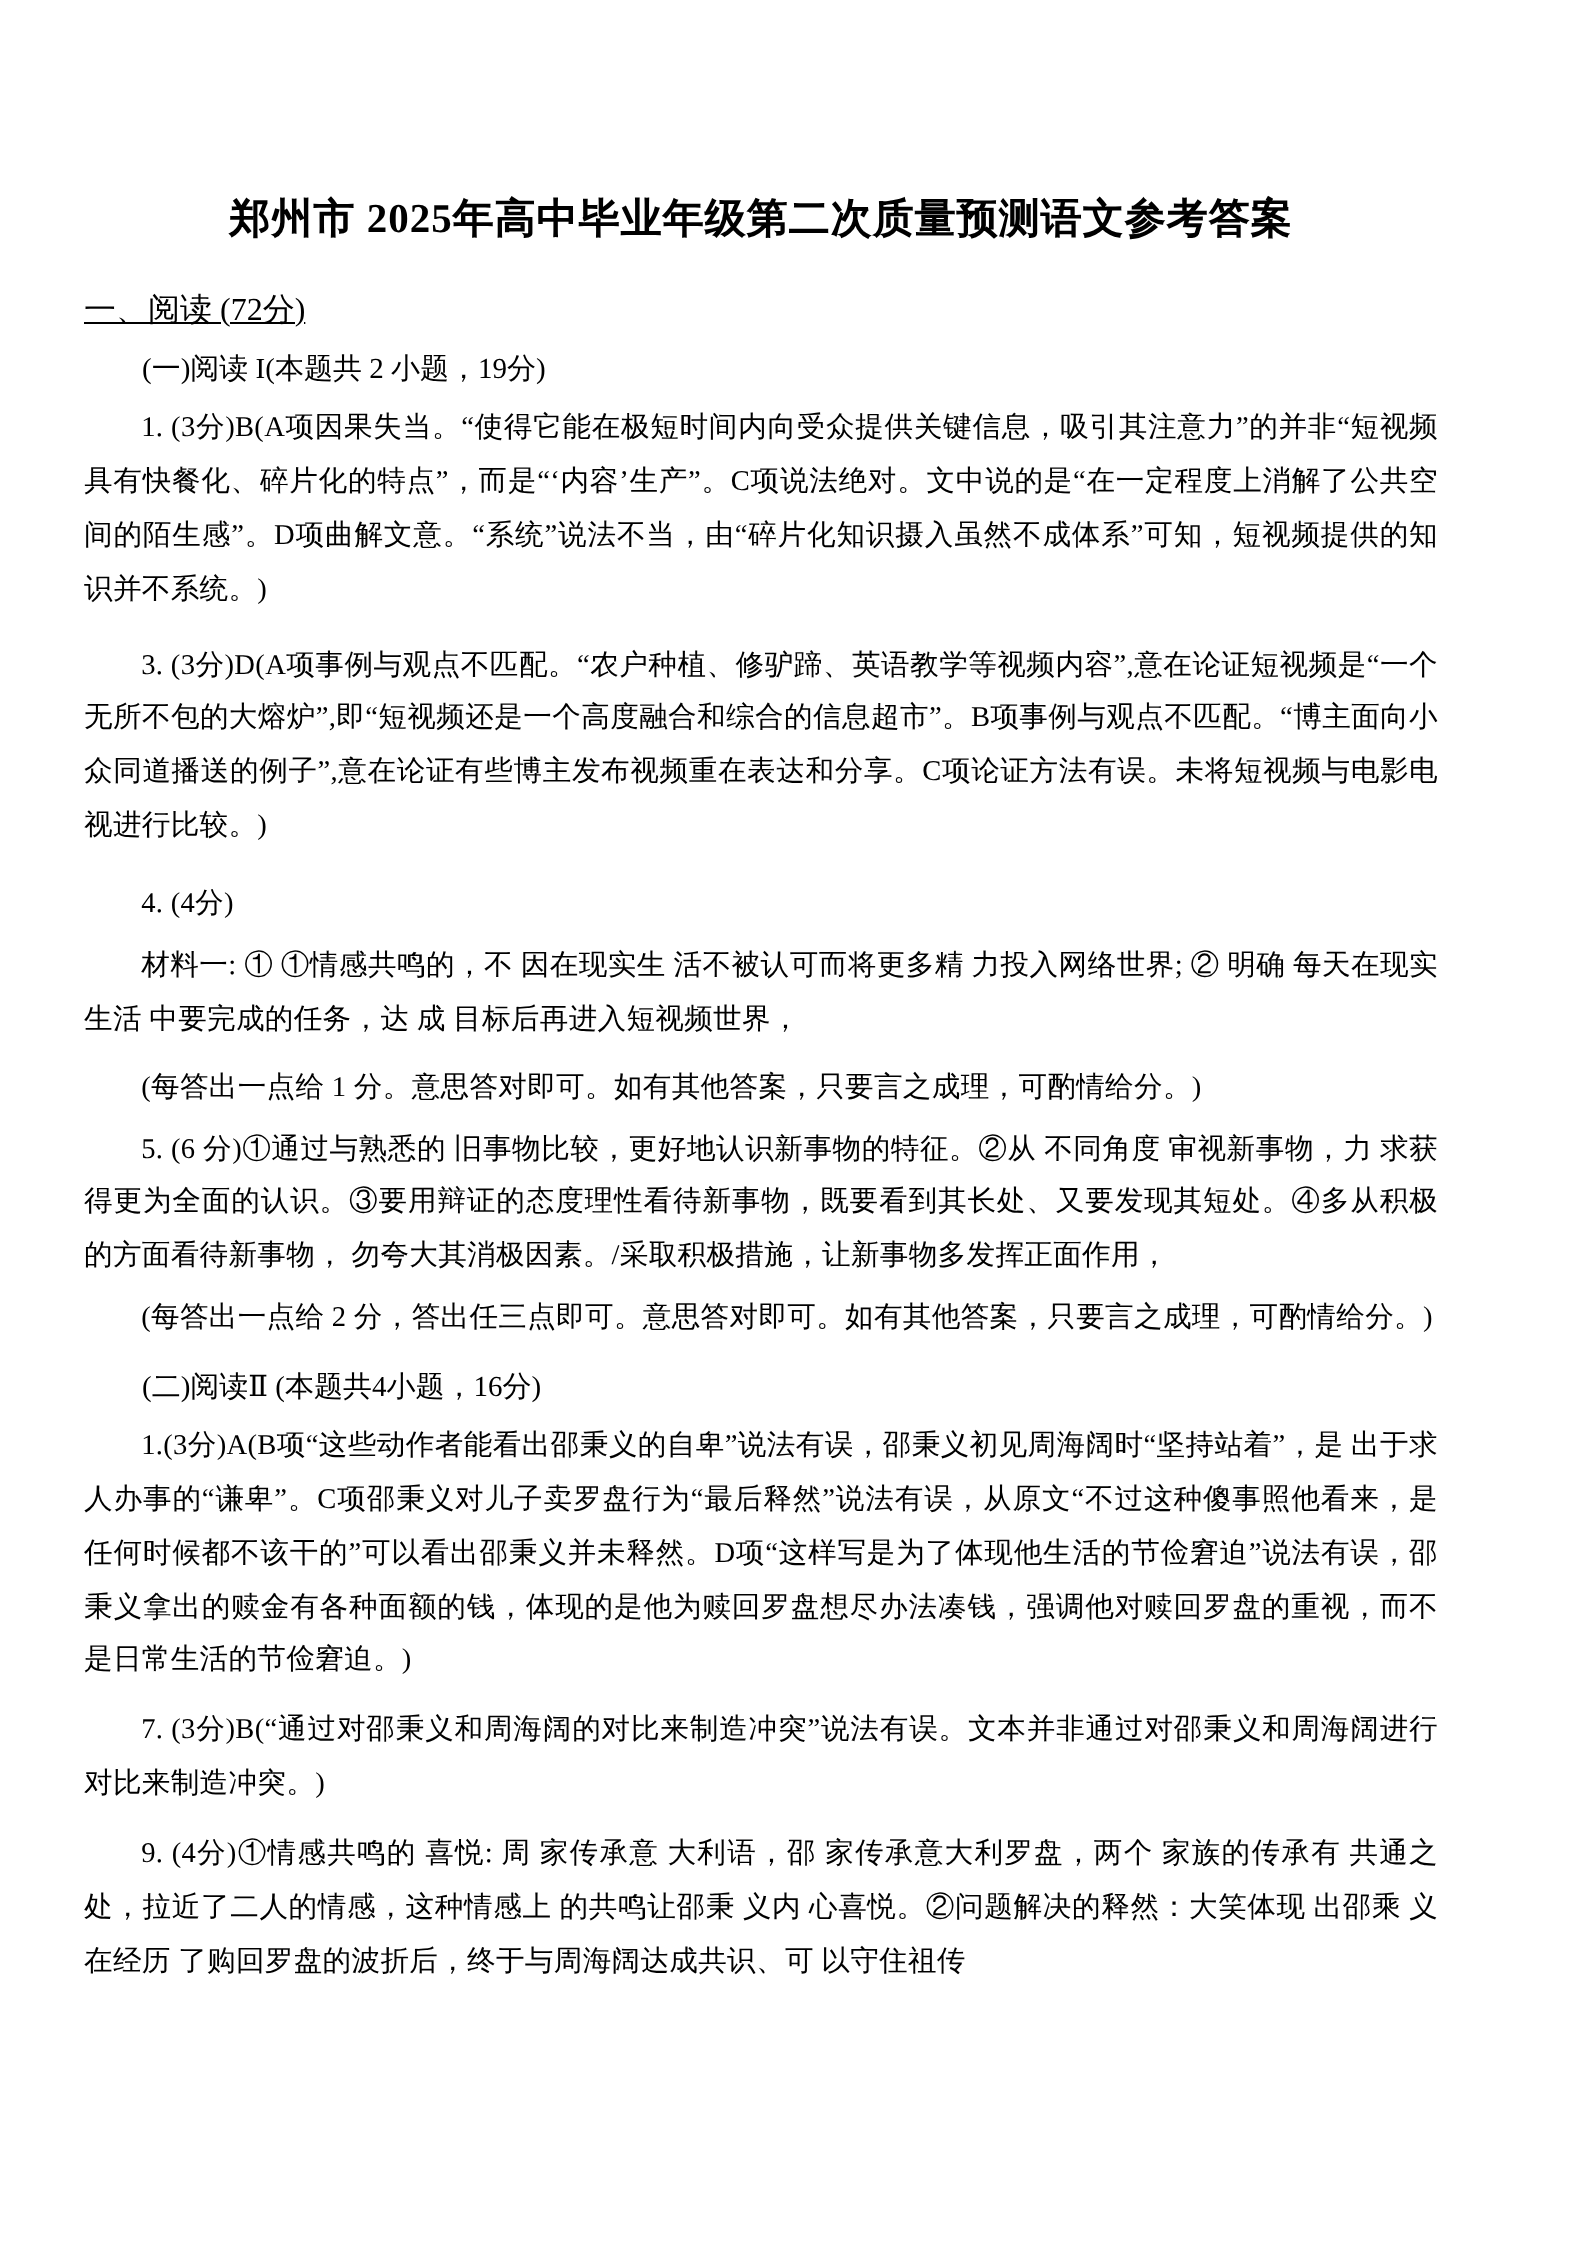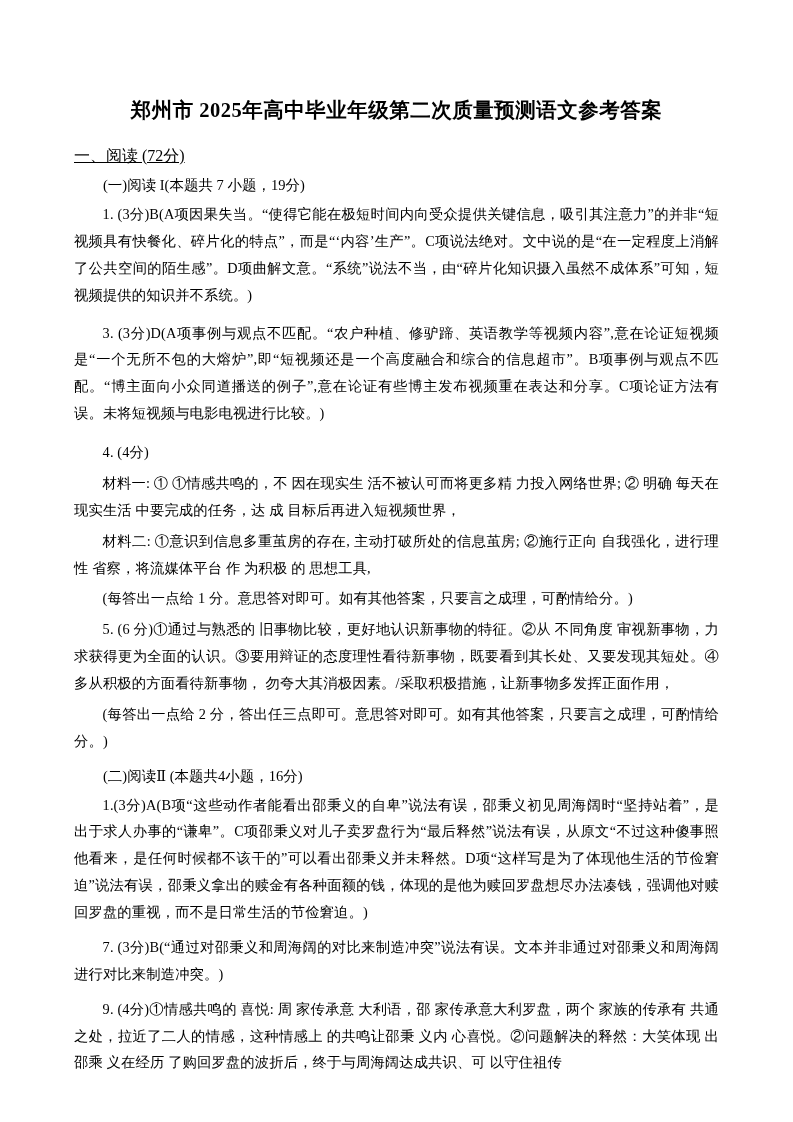--- a/index.html
+++ b/index.html
@@ -12,21 +12,21 @@
     height: 1122px;
     font-family: "Liberation Serif", "DejaVu Serif", serif;
     color: #000000;
     position: relative;
   }
   .page {
     position: relative;
     width: 793px;
     height: 1122px;
     box-sizing: border-box;
-    padding: 96px 74px 60px 74px;
+    padding: 96px 74px 60px 42px;
   }
   .doc-title {
     font-family: "Liberation Serif", "DejaVu Serif", serif;
     font-weight: bold;
     font-size: 20.5px;
     text-align: center;
     letter-spacing: 0.5px;
     margin: 0 0 16px 0;
     line-height: 1.4;
   }
@@ -58,32 +58,31 @@
 </style>
 </head>
 <body>
 
 <div class="page">
 
   <h1 class="doc-title">郑州市 2025年高中毕业年级第二次质量预测语文参考答案</h1>
 
   <div class="section-head">一、阅读 (72分)</div>
 
-  <div class="sub-head">(一)阅读 I(本题共 7 小题，19分)</div>
+  <div class="sub-head">(一)阅读 I(本题共 2 小题，19分)</div>
 
   <div class="para">1. (3分)B(A项因果失当。“使得它能在极短时间内向受众提供关键信息，吸引其注意力”的并非“短视频具有快餐化、碎片化的特点”，而是“‘内容’生产”。C项说法绝对。文中说的是“在一定程度上消解了公共空间的陌生感”。D项曲解文意。“系统”说法不当，由“碎片化知识摄入虽然不成体系”可知，短视频提供的知识并不系统。)</div>
   <div class="gap-sm"></div>
   <div class="gap-xs"></div>
   <div class="para">3. (3分)D(A项事例与观点不匹配。“农户种植、修驴蹄、英语教学等视频内容”,意在论证短视频是“一个无所不包的大熔炉”,即“短视频还是一个高度融合和综合的信息超市”。B项事例与观点不匹配。“博主面向小众同道播送的例子”,意在论证有些博主发布视频重在表达和分享。C项论证方法有误。未将短视频与电影电视进行比较。)</div>
   <div class="gap-md"></div>
   <div class="para">4. (4分)</div>
   <div class="gap-xs"></div>
   <div class="para">材料一: ① ①情感共鸣的，不 因在现实生 活不被认可而将更多精 力投入网络世界; ② 明确 每天在现实生活 中要完成的任务，达 成 目标后再进入短视频世界，</div>
   <div class="gap-xs"></div>
-  <div class="para">材料二: ①意识到信息多重茧房的存在, 主动打破所处的信息茧房; ②施行正向 自我强化，进行理性 省察，将流媒体平台 作 为积极 的 思想工具,</div>
   <div class="gap-xs"></div>
   <div class="para">(每答出一点给 1 分。意思答对即可。如有其他答案，只要言之成理，可酌情给分。)</div>
   <div class="gap-xs"></div>
   <div class="para">5. (6 分)①通过与熟悉的 旧事物比较，更好地认识新事物的特征。②从 不同角度 审视新事物，力 求获得更为全面的认识。③要用辩证的态度理性看待新事物，既要看到其长处、又要发现其短处。④多从积极的方面看待新事物， 勿夸大其消极因素。/采取积极措施，让新事物多发挥正面作用，</div>
   <div class="gap-xs"></div>
   <div class="para">(每答出一点给 2 分，答出任三点即可。意思答对即可。如有其他答案，只要言之成理，可酌情给分。)</div>
   <div class="gap-sm"></div>
 
   <div class="sub-head">(二)阅读Ⅱ (本题共4小题，16分)</div>
 

